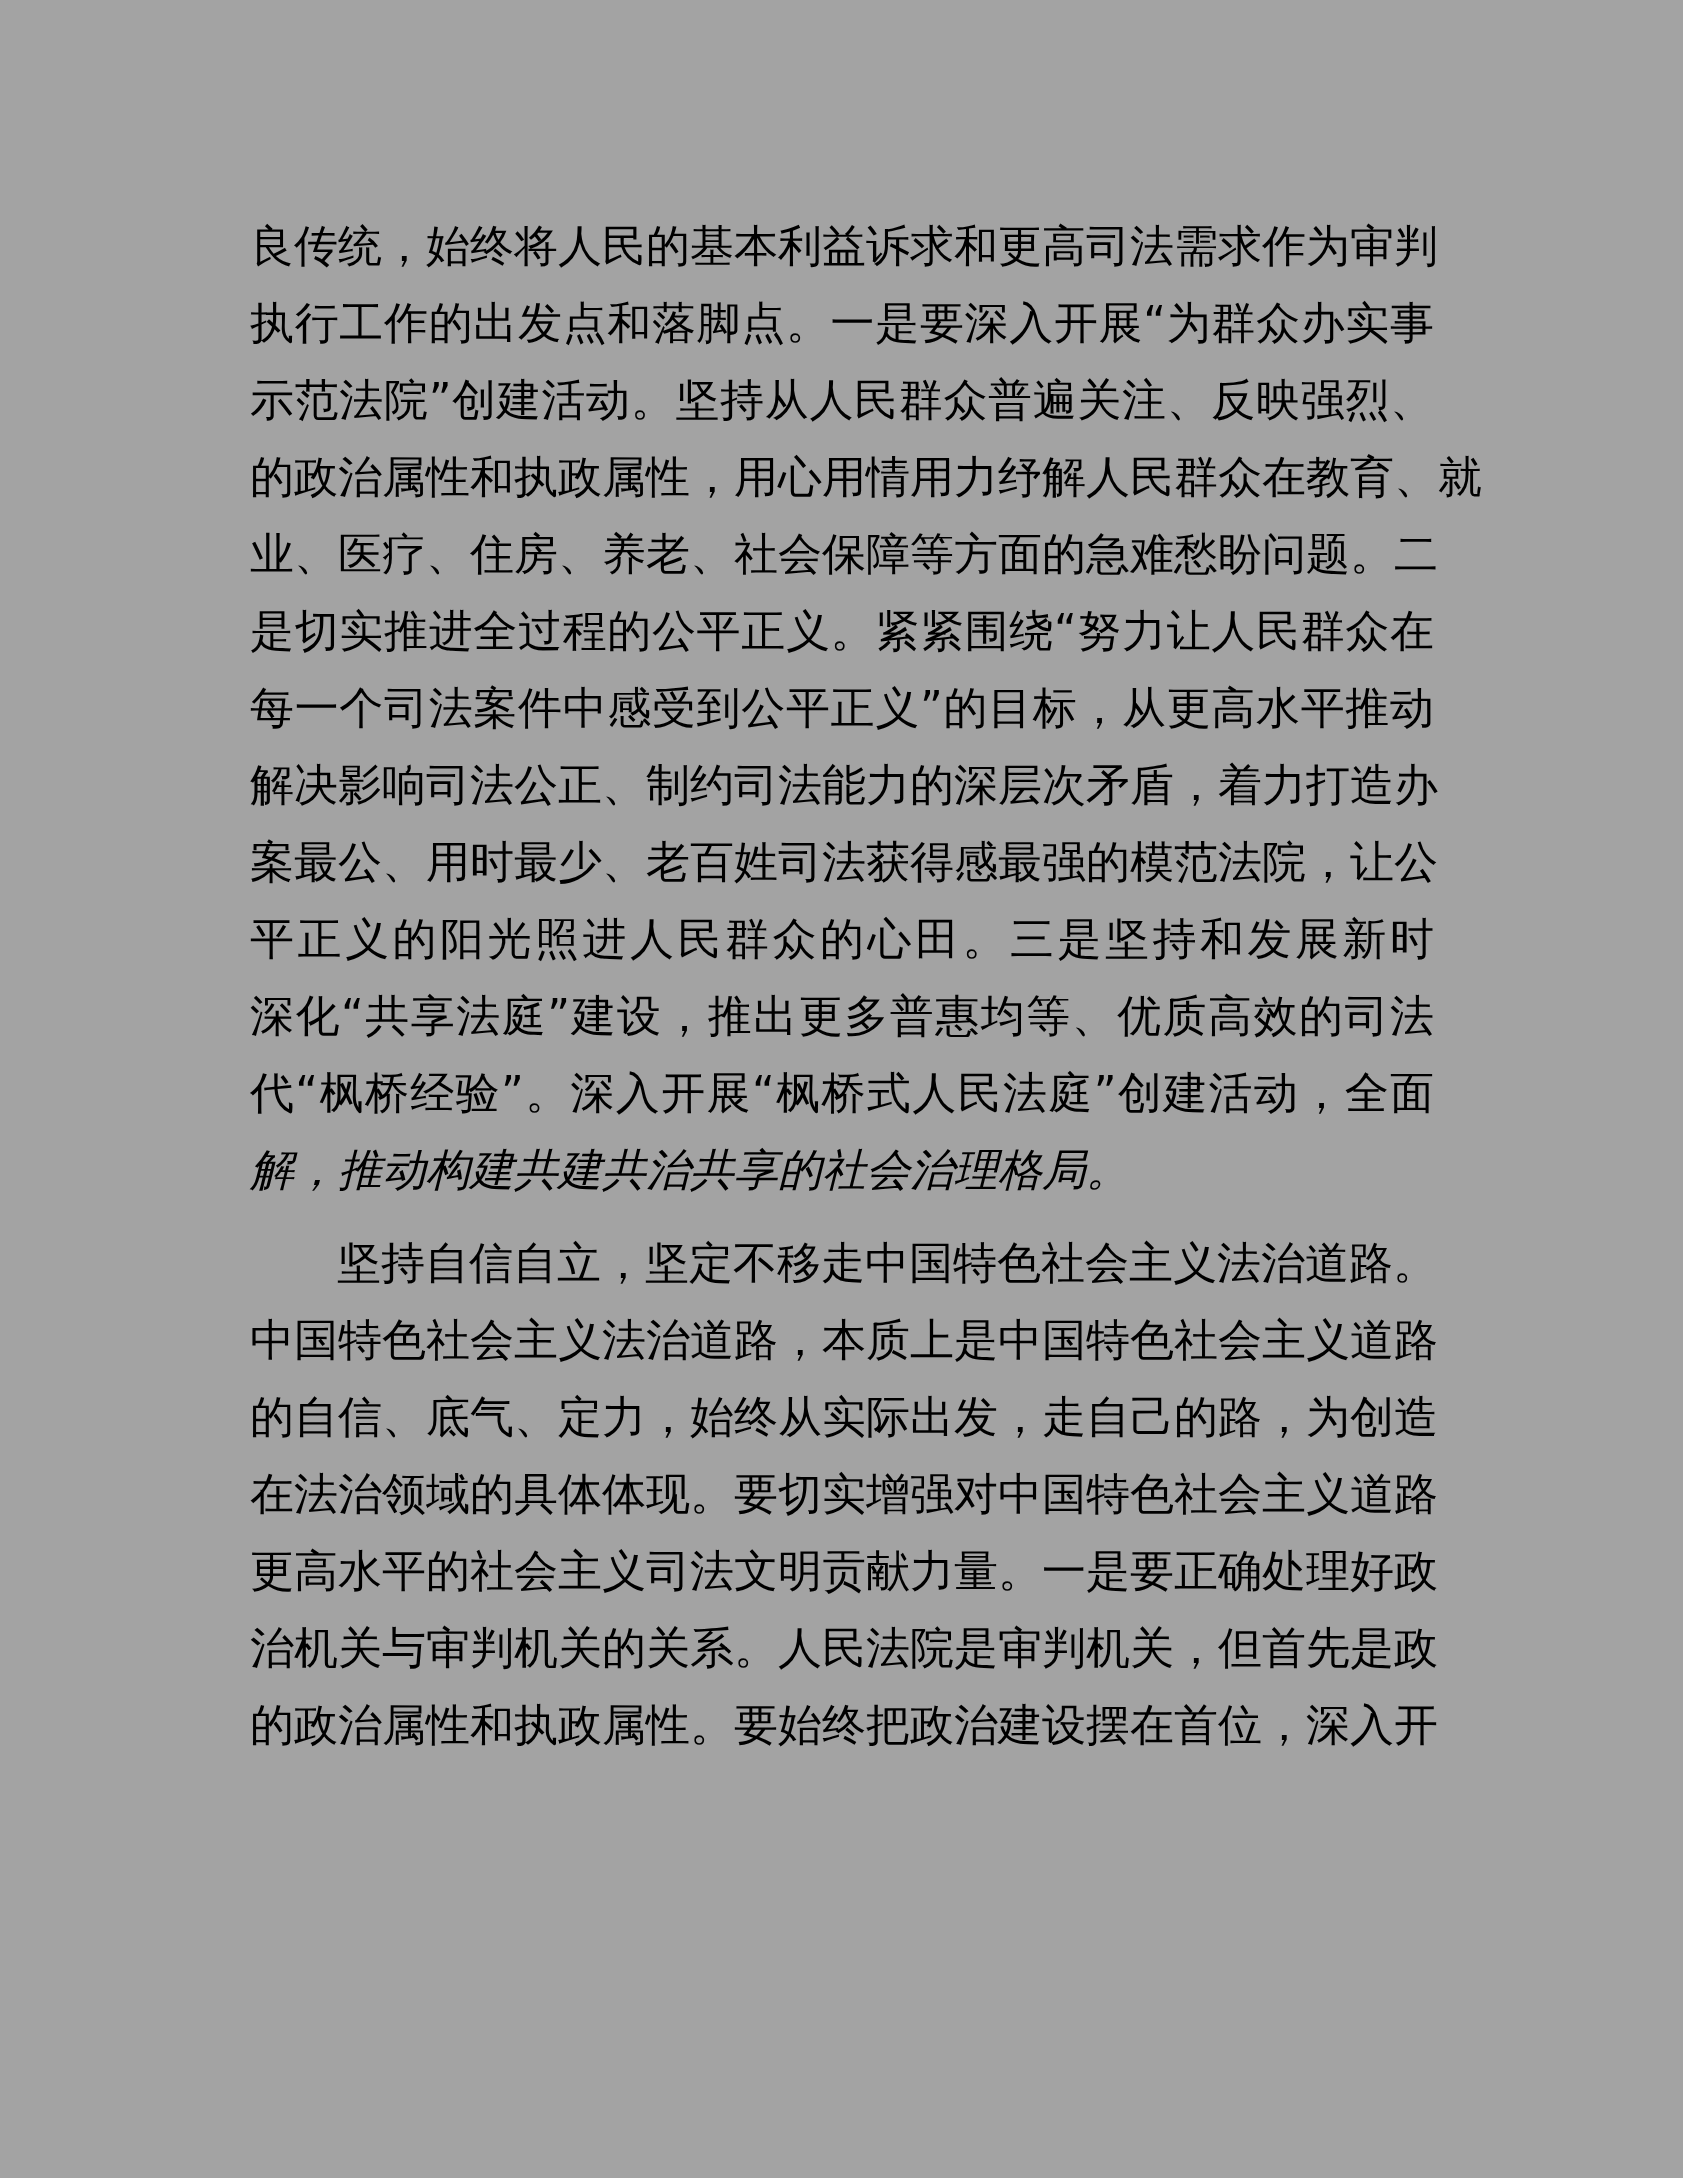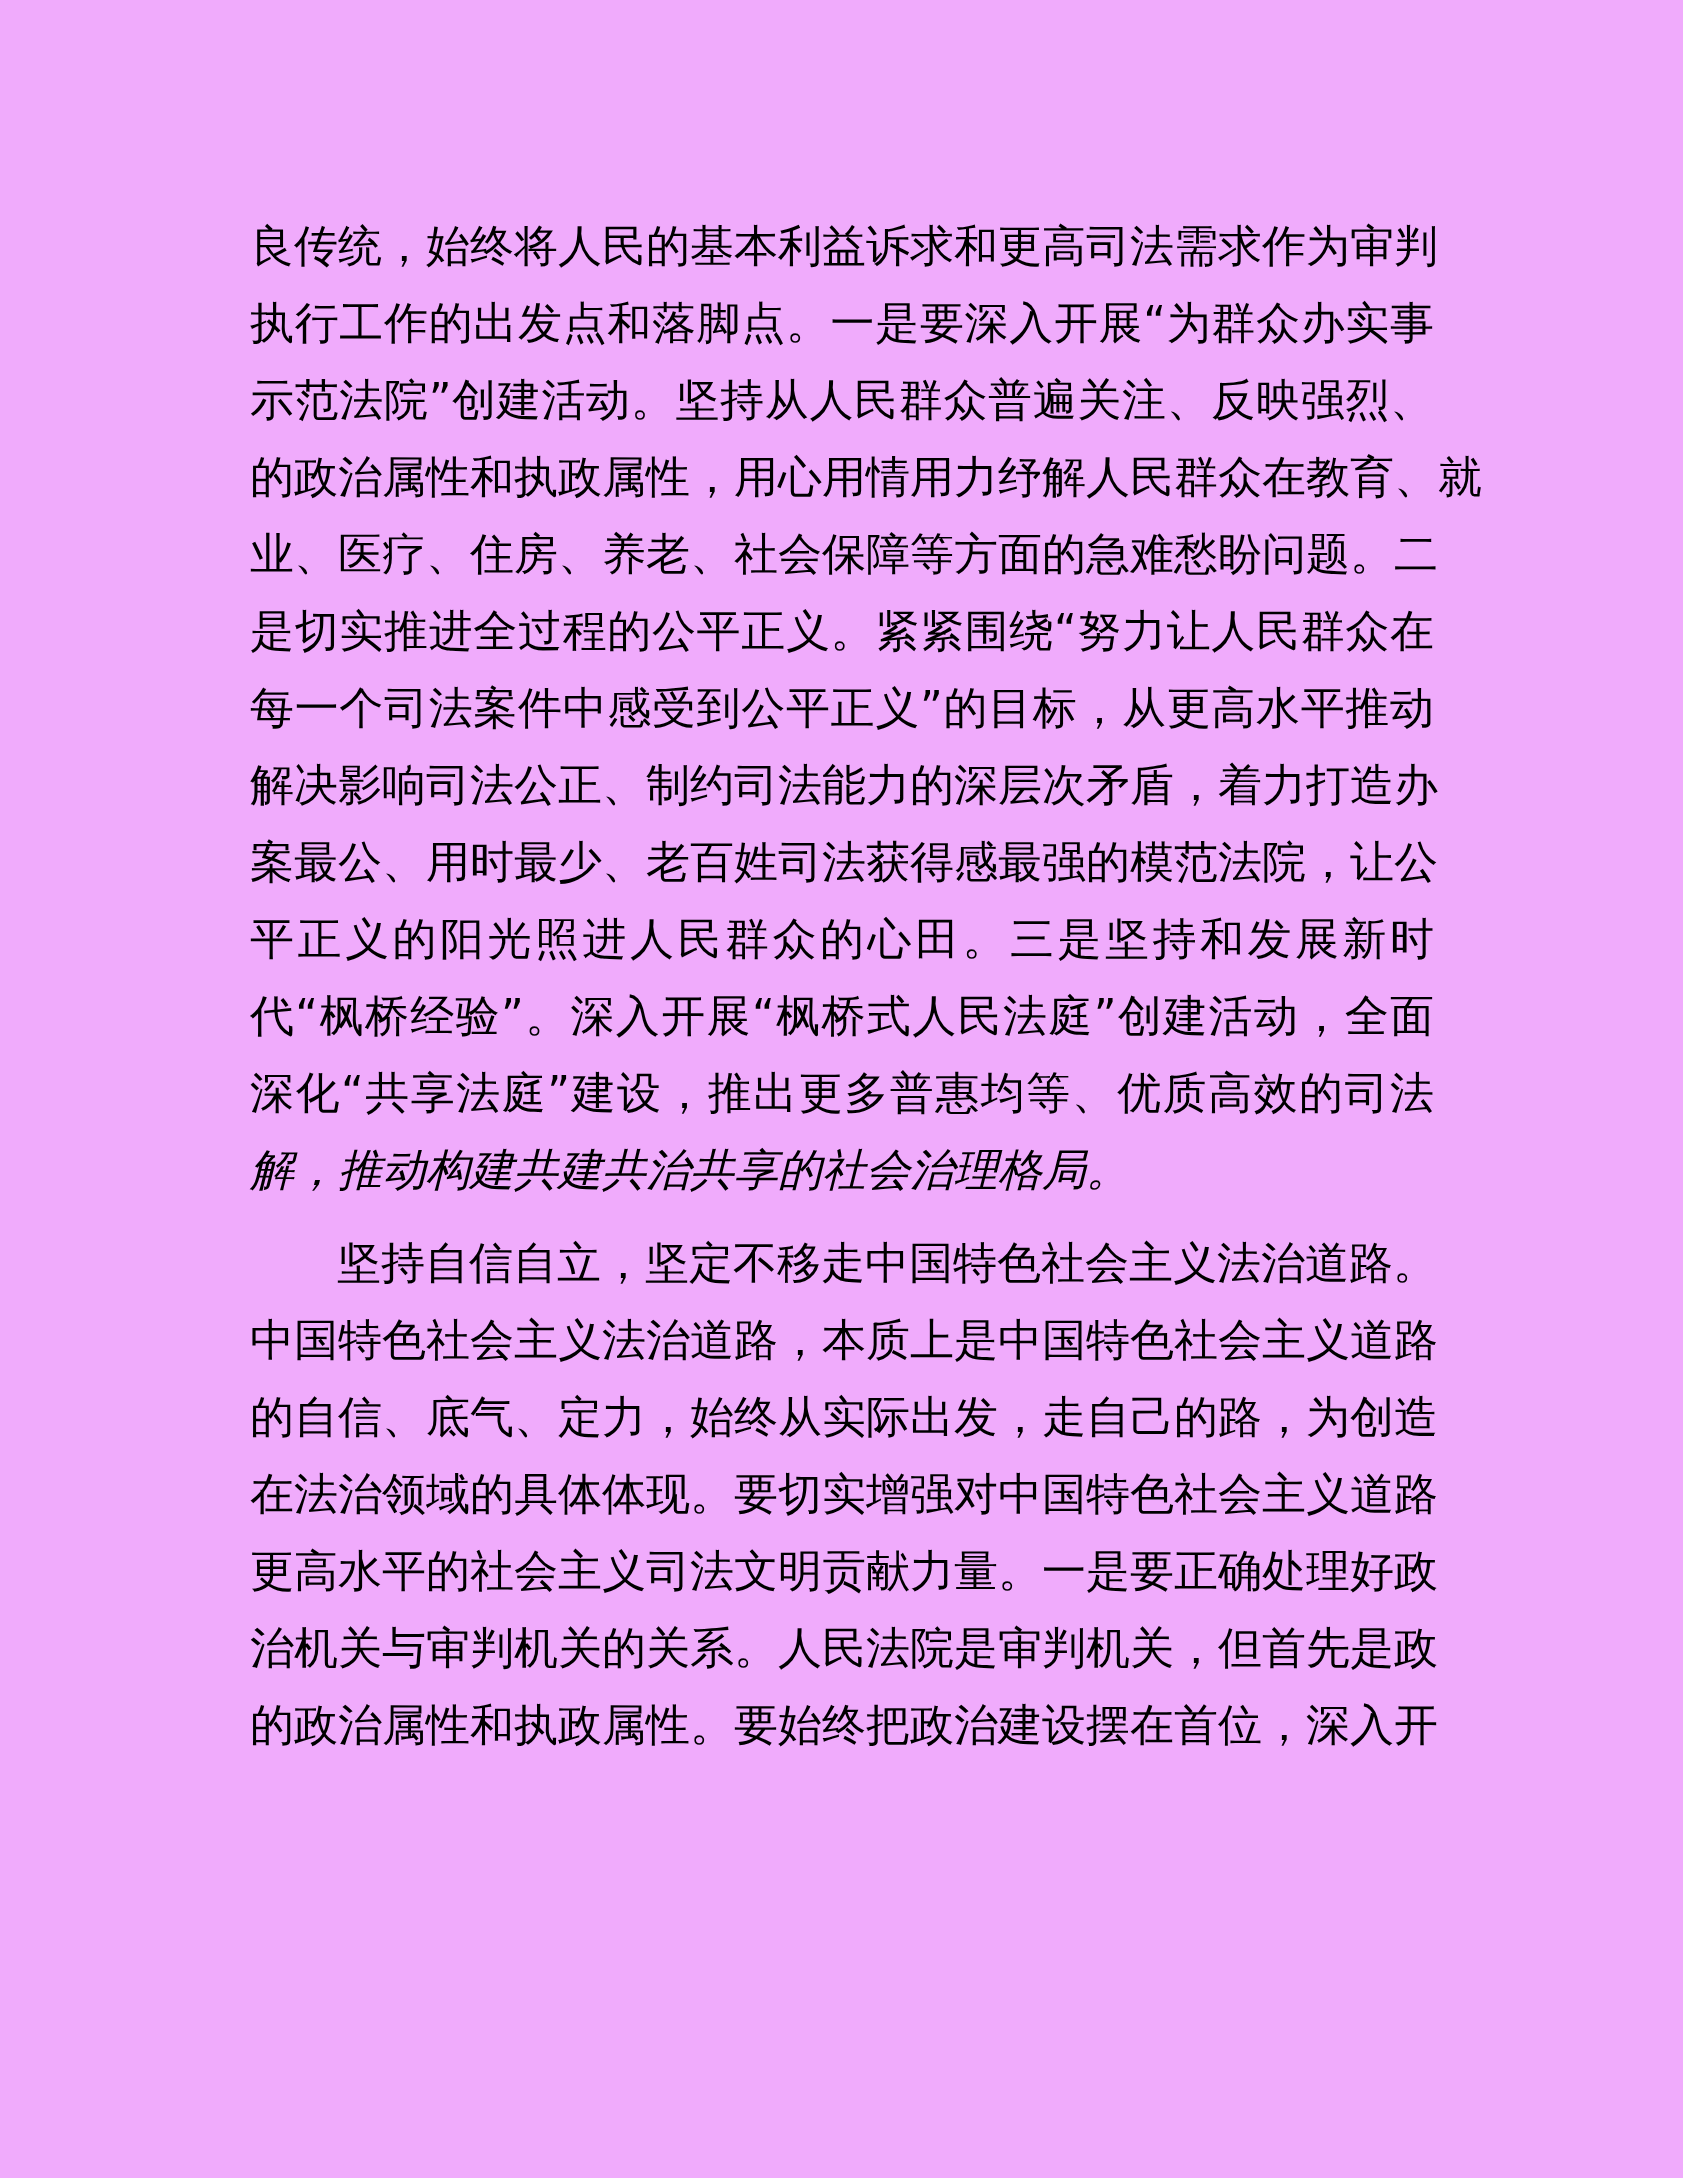--- a/index.html
+++ b/index.html
@@ -12,21 +12,21 @@
       height: 2178px;
       position: relative;
       overflow: hidden;
     }
     .page {
       position: absolute;
       left: 0;
       top: 0;
       width: 1683px;
       height: 2178px;
-      background: #f0abfc;
+      background: #a3a3a3;
     }
     .content {
       position: absolute;
       left: 250px;
       top: 207px;
       width: 1184px;
       color: #000000;
       font-family: "DejaVu Sans", "Liberation Sans", sans-serif;
       font-size: 44px;
       line-height: 77px;
@@ -63,22 +63,22 @@
       <span class="line">良传统，始终将人民的基本利益诉求和更高司法需求作为审判</span>
       <span class="line">执行工作的出发点和落脚点。一是要深入开展“为群众办实事</span>
       <span class="line">示范法院”创建活动。坚持从人民群众普遍关注、反映强烈、</span>
       <span class="line">的政治属性和执政属性，用心用情用力纾解人民群众在教育、就</span>
       <span class="line">业、医疗、住房、养老、社会保障等方面的急难愁盼问题。二</span>
       <span class="line">是切实推进全过程的公平正义。紧紧围绕“努力让人民群众在</span>
       <span class="line">每一个司法案件中感受到公平正义”的目标，从更高水平推动</span>
       <span class="line">解决影响司法公正、制约司法能力的深层次矛盾，着力打造办</span>
       <span class="line">案最公、用时最少、老百姓司法获得感最强的模范法院，让公</span>
       <span class="line">平正义的阳光照进人民群众的心田。三是坚持和发展新时</span>
+      <span class="line">深化“共享法庭”建设，推出更多普惠均等、优质高效的司法</span>
       <span class="line">代“枫桥经验”。深入开展“枫桥式人民法庭”创建活动，全面</span>
-      <span class="line">深化“共享法庭”建设，推出更多普惠均等、优质高效的司法</span>
       <span class="line last">解，推动构建共建共治共享的社会治理格局。</span>
     </div>
 
     <div class="para">
       <span class="line" style="padding-left:87px;">坚持自信自立，坚定不移走中国特色社会主义法治道路。</span>
       <span class="line">中国特色社会主义法治道路，本质上是中国特色社会主义道路</span>
       <span class="line">的自信、底气、定力，始终从实际出发，走自己的路，为创造</span>
       <span class="line">在法治领域的具体体现。要切实增强对中国特色社会主义道路</span>
       <span class="line">更高水平的社会主义司法文明贡献力量。一是要正确处理好政</span>
       <span class="line">治机关与审判机关的关系。人民法院是审判机关，但首先是政</span>

